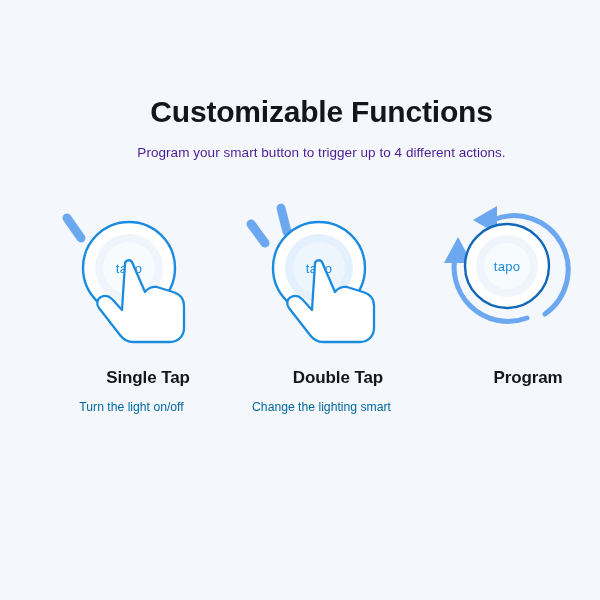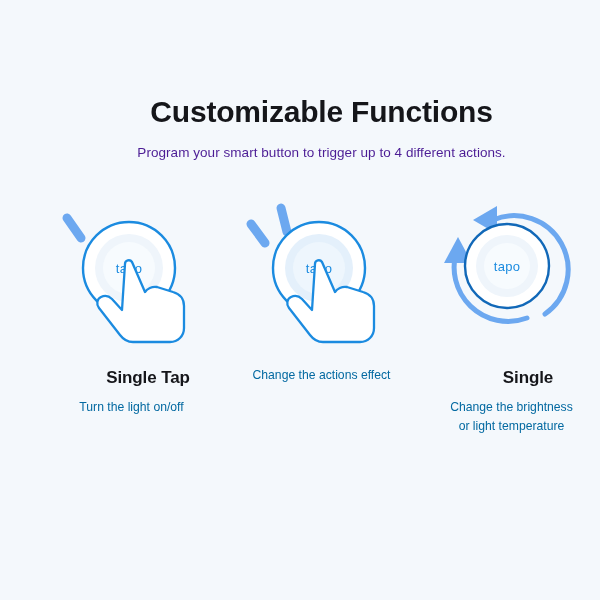--- a/index.html
+++ b/index.html
@@ -177,21 +177,22 @@
                      L86,146
                      C80,146 76,143 73,139
                      L52,112
                      C49,108 50,103 54,101
                      C58,99 62,100 65,103
                      L75,114
                      Z"></path>
           </g>
         </svg>
       </div>
-      <div class="feature-desc">Change the actions effect</div>
+      <div class="feature-label">Double Tap</div>
+      <div class="feature-desc">Change the lighting smart</div>
     </div>
 
     <div class="feature">
       <div class="feature-art">
         <svg viewBox="0 0 170 160" xmlns="http://www.w3.org/2000/svg">
 
           <g fill="none" stroke="#6ca8f0" stroke-width="5" stroke-linecap="round">
 
             <path d="M66,24
                      A54,54 0 0 1 118,118"></path>
@@ -206,21 +207,17 @@
           </g>
 
           <g>
             <circle cx="80" cy="70" r="42" fill="#ffffff" stroke="#1168b8" stroke-width="2.4"></circle>
             <circle cx="80" cy="70" r="31" fill="#eff5fb" stroke="none"></circle>
             <circle cx="80" cy="70" r="23" fill="#f7fbfe" stroke="none"></circle>
           </g>
           <text class="logo-text" x="80" y="75" text-anchor="middle" fill="#1b8be0">tapo</text>
         </svg>
       </div>
-      <div class="feature-label">Single</div>
-      <div class="feature-desc">
-        <span>Change the brightness</span><br>
-        <span>or light temperature</span>
-      </div>
+      <div class="feature-label">Program</div>
     </div>
 
   </div>
 </div>
 
 </body></html>

